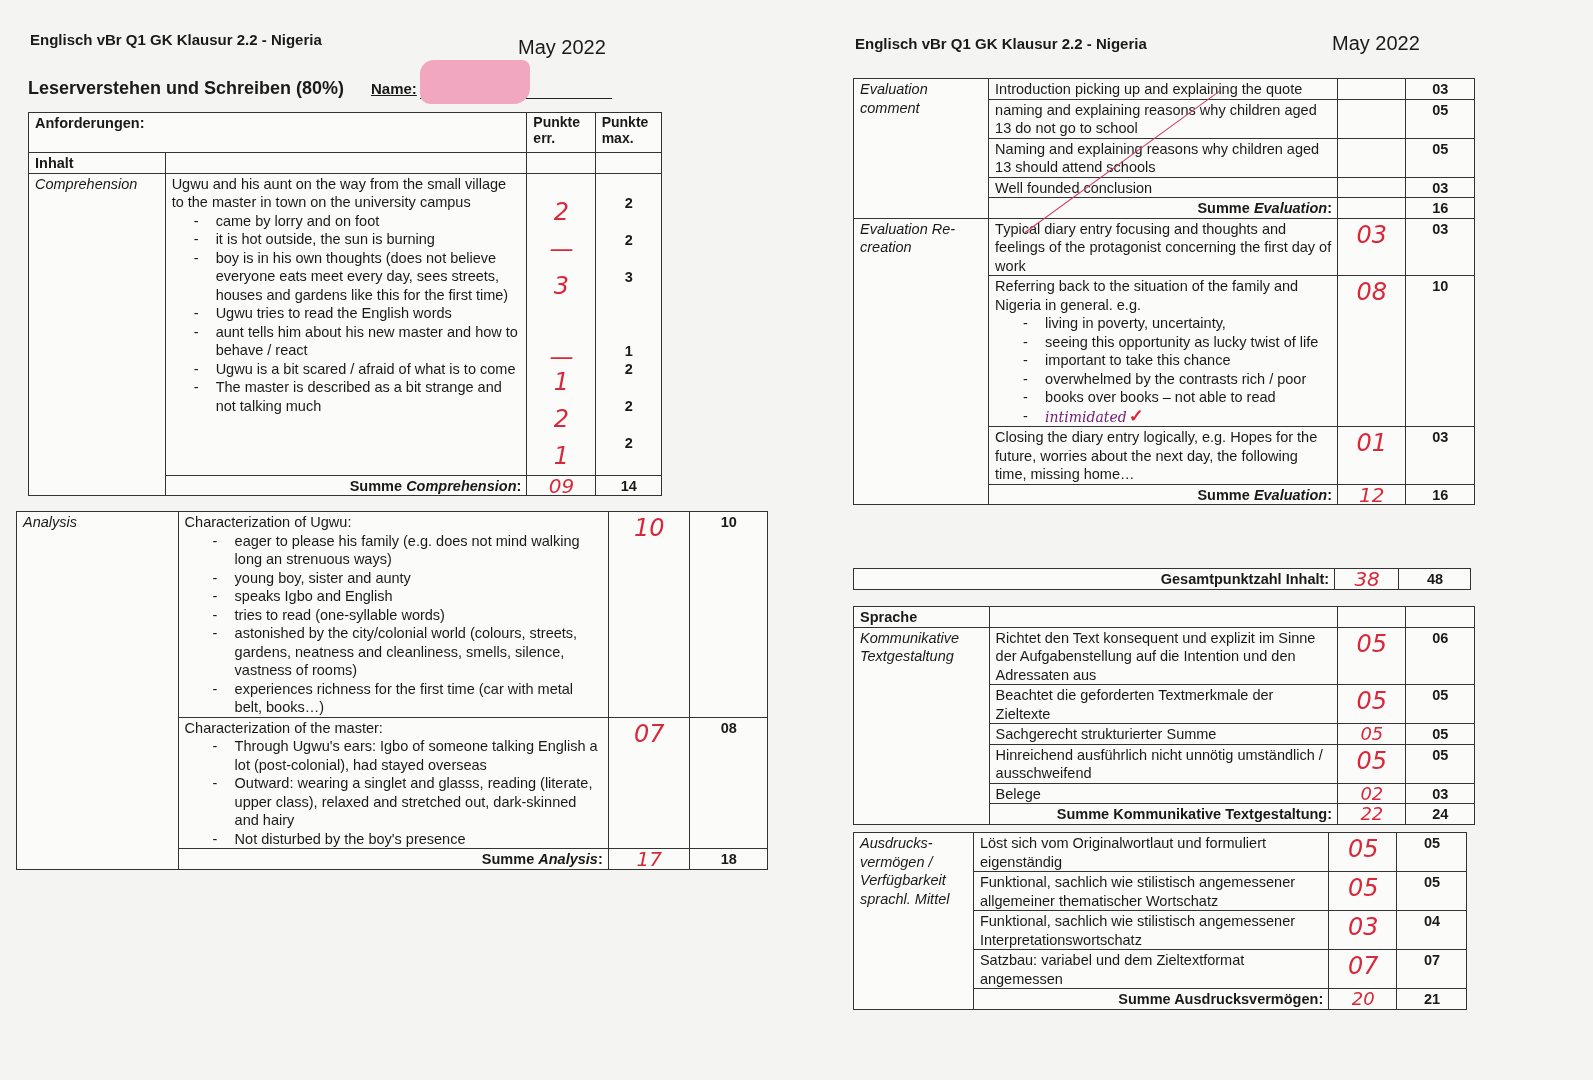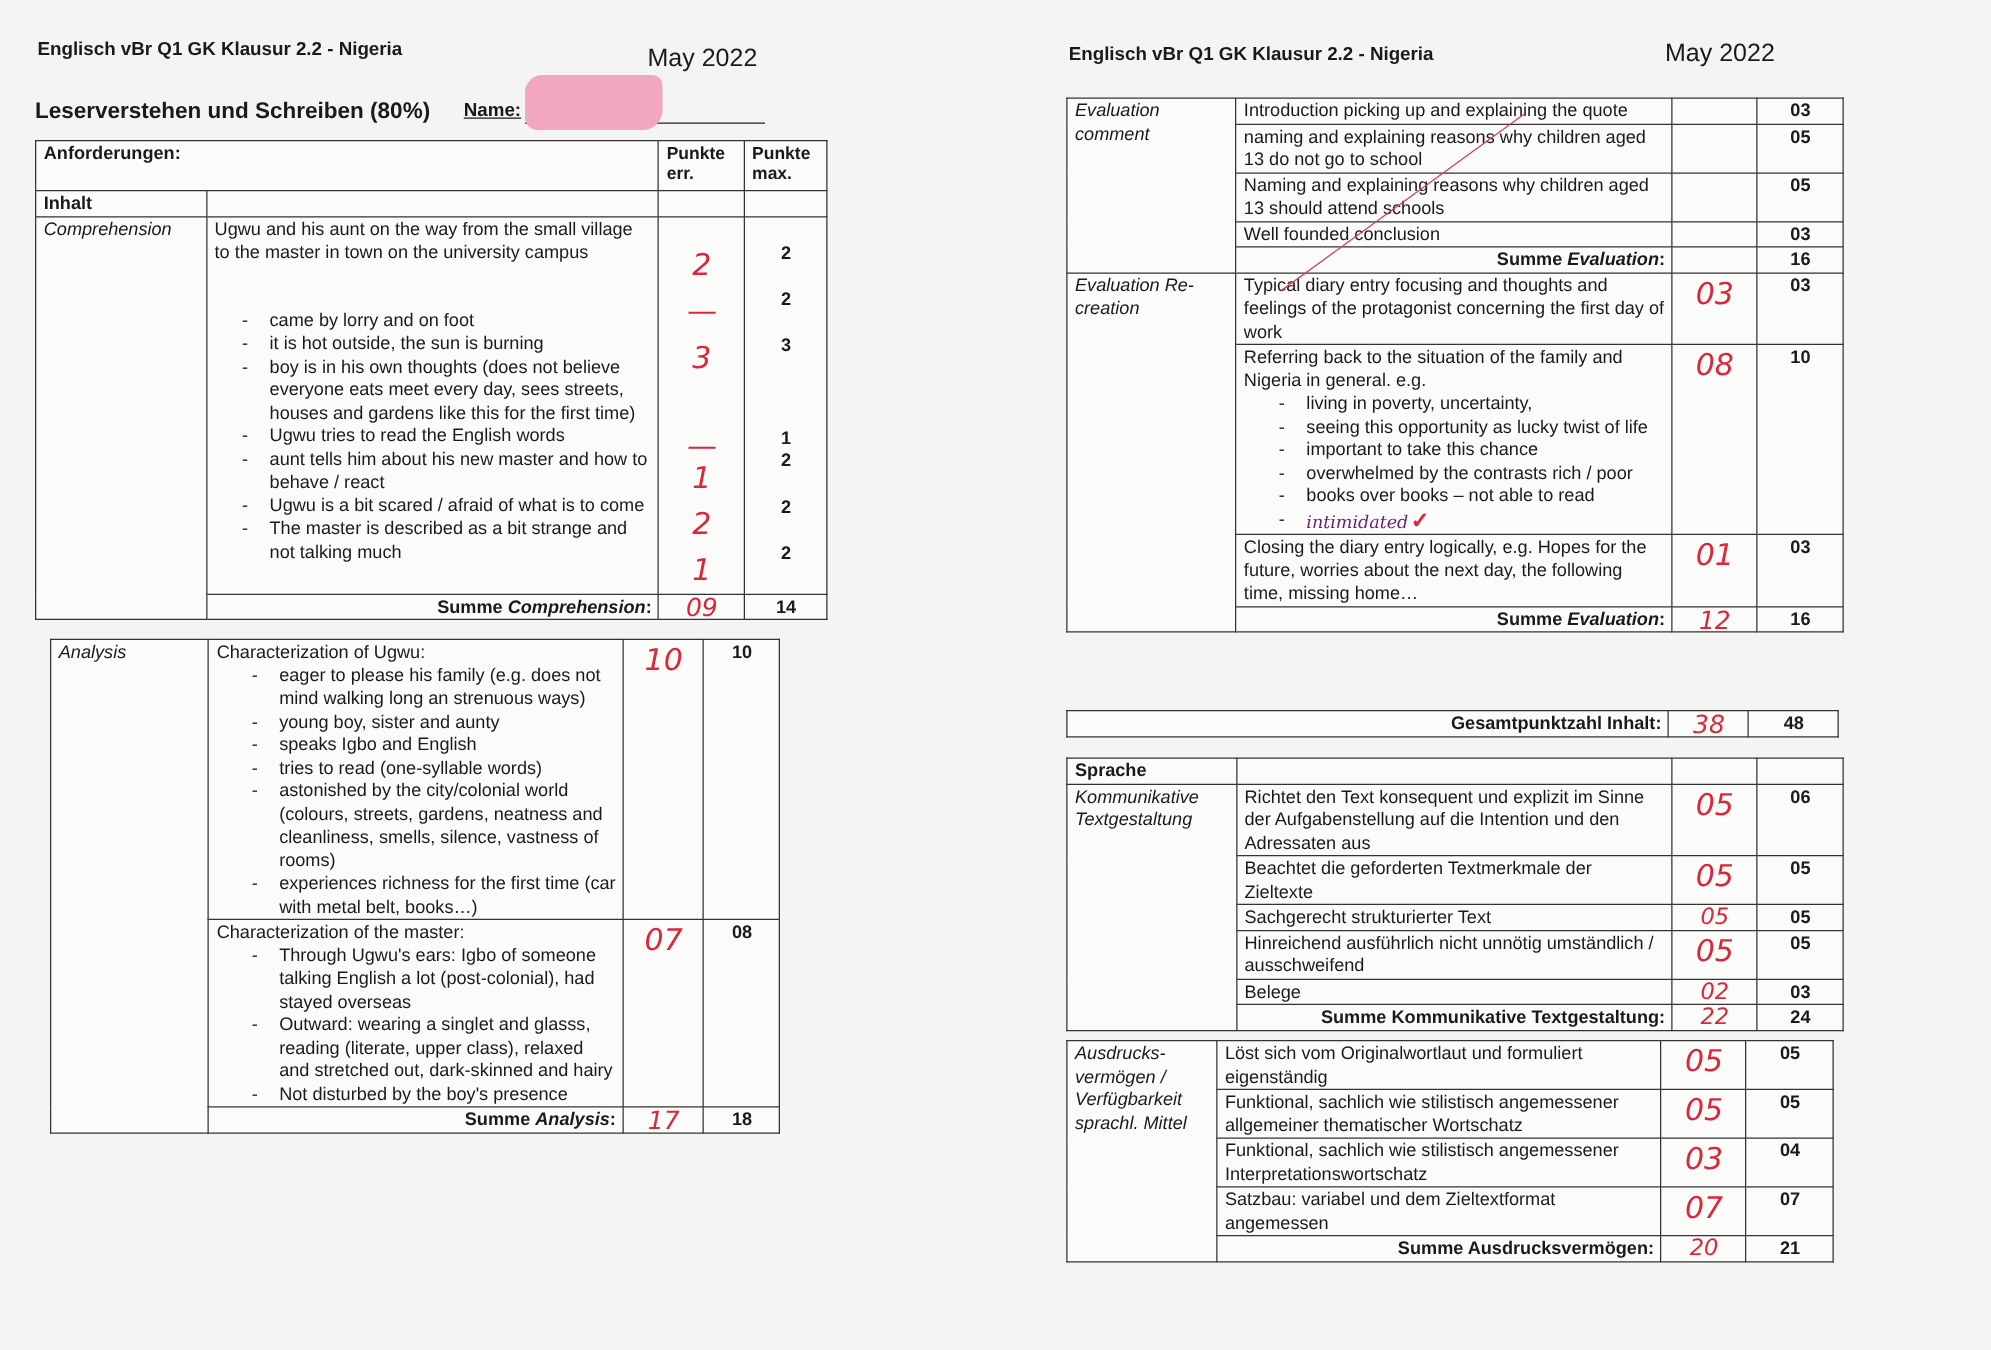--- a/index.html
+++ b/index.html
@@ -63,21 +63,21 @@
     <tr>
       <td class="b" style="font-style:normal;">Inhalt</td>
       <td></td>
           <td></td>
           <td></td>
     </tr>
     <tr>
       <td class="cat" rowspan="2">Comprehension</td>
       <td class="desc" style="width:360px;">
         <div>Ugwu and his aunt on the way from the small village to the master in town on the university campus</div>
-        <ul class="bul" style="margin-left:22px;margin-top:36px;">
+        <ul class="bul" style="margin-left:22px;">
           <li>came by lorry and on foot</li>
           <li>it is hot outside, the sun is burning</li>
           <li>boy is in his own thoughts (does not believe everyone eats meet every day, sees streets, houses and gardens like this for the first time)</li>
           <li>Ugwu tries to read the English words</li>
           <li>aunt tells him about his new master and how to behave / react</li>
           <li>Ugwu is a bit scared / afraid of what is to come</li>
           <li>The master is described as a bit strange and not talking much</li>
         </ul>
       </td>
       <td class="err" style="padding-top:20px; line-height:37px;">
@@ -100,21 +100,21 @@
       </td>
     </tr>
     <tr>
       <td class="sum"><span>Summe</span> <i>Comprehension</i>:</td>
       <td class="err" style="font-size:20px; line-height:18px;">09</td>
       <td class="max">14</td>
     </tr>
   </tbody>
     </table>
 
-  <table class="grade" style="left:40px; top:511px; width:584px;">
+  <table class="grade" style="left:16px; top:511px; width:752px;">
     <tbody>
         <tr>
       <td class="cat" rowspan="3">Analysis</td>
       <td class="desc" style="width:362px;">
         <div>Characterization of Ugwu:</div>
         <ul class="bul">
           <li>eager to please his family (e.g. does not mind walking long an strenuous ways)</li>
           <li>young boy, sister and aunty</li>
           <li>speaks Igbo and English</li>
           <li>tries to read (one-syllable words)</li>
@@ -235,21 +235,21 @@
       <td class="desc">Richtet den Text konsequent und explizit im Sinne der Aufgabenstellung auf die Intention und den Adressaten aus</td>
       <td class="err">05</td>
       <td class="max">06</td>
     </tr>
     <tr>
       <td class="desc">Beachtet die geforderten Textmerkmale der Zieltexte</td>
       <td class="err">05</td>
       <td class="max">05</td>
     </tr>
     <tr>
-      <td class="desc">Sachgerecht strukturierter Text</td>
+      <td class="desc">Sachgerecht strukturierter Summe</td>
       <td class="err" style="font-size:18px; line-height:18px;">05</td>
       <td class="max">05</td>
     </tr>
     <tr>
       <td class="desc">Hinreichend ausführlich nicht unnötig umständlich / ausschweifend</td>
       <td class="err">05</td>
       <td class="max">05</td>
     </tr>
     <tr>
       <td class="desc">Belege</td>

